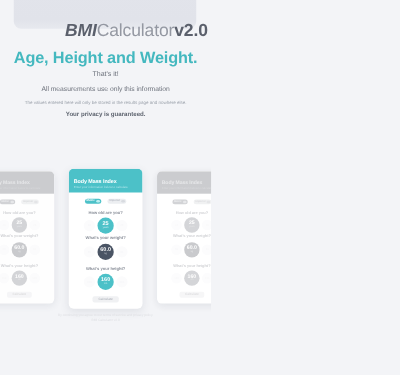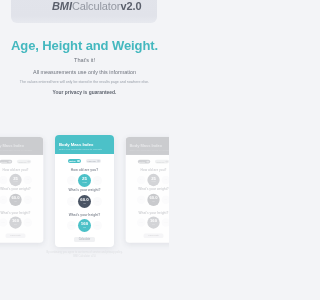--- a/index.html
+++ b/index.html
@@ -4,21 +4,21 @@
 <title>BMI Calculator v2.0</title>
 <style>
   html,body{margin:0;padding:0;width:169px;height:300px;overflow:hidden;}
   body{font-family:"Liberation Sans",sans-serif;background:#f3f4f7;
        -webkit-font-smoothing:antialiased;}
   .page{position:relative;width:169px;height:300px;overflow:hidden;background:#f3f4f7;}
 
   
   .topbar{position:absolute;left:11px;top:-10px;width:146px;height:33px;border-radius:0 0 6px 6px;
      background:linear-gradient(180deg,#e2e4eb 0%,#e1e3ea 78%,#e7e9ef 100%);}
-  .brand{position:absolute;left:52px;top:0;font-size:11px;letter-spacing:-0.1px;
+  .brand{position:absolute;left:52px;top:16px;font-size:14px;letter-spacing:-0.1px;
      color:#6f7480;white-space:nowrap;}
   .brand .bm{font-style:italic;font-weight:bold;color:#5b606c;}
   .brand .cl{color:#9498a2;font-weight:normal;}
   .brand .ver{font-weight:bold;color:#5b606c;}
 
   
   .hero{position:absolute;left:0;top:39.5px;width:169px;text-align:center;}
   .h1{font-size:13px;font-weight:bold;color:#44b8bf;letter-spacing:-0.1px;line-height:11px;}
   .h2{font-size:5.6px;color:#6e737d;margin-top:6px;line-height:6px;}
   .h3{font-size:5.4px;color:#6e737d;margin-top:6px;line-height:6px;}

